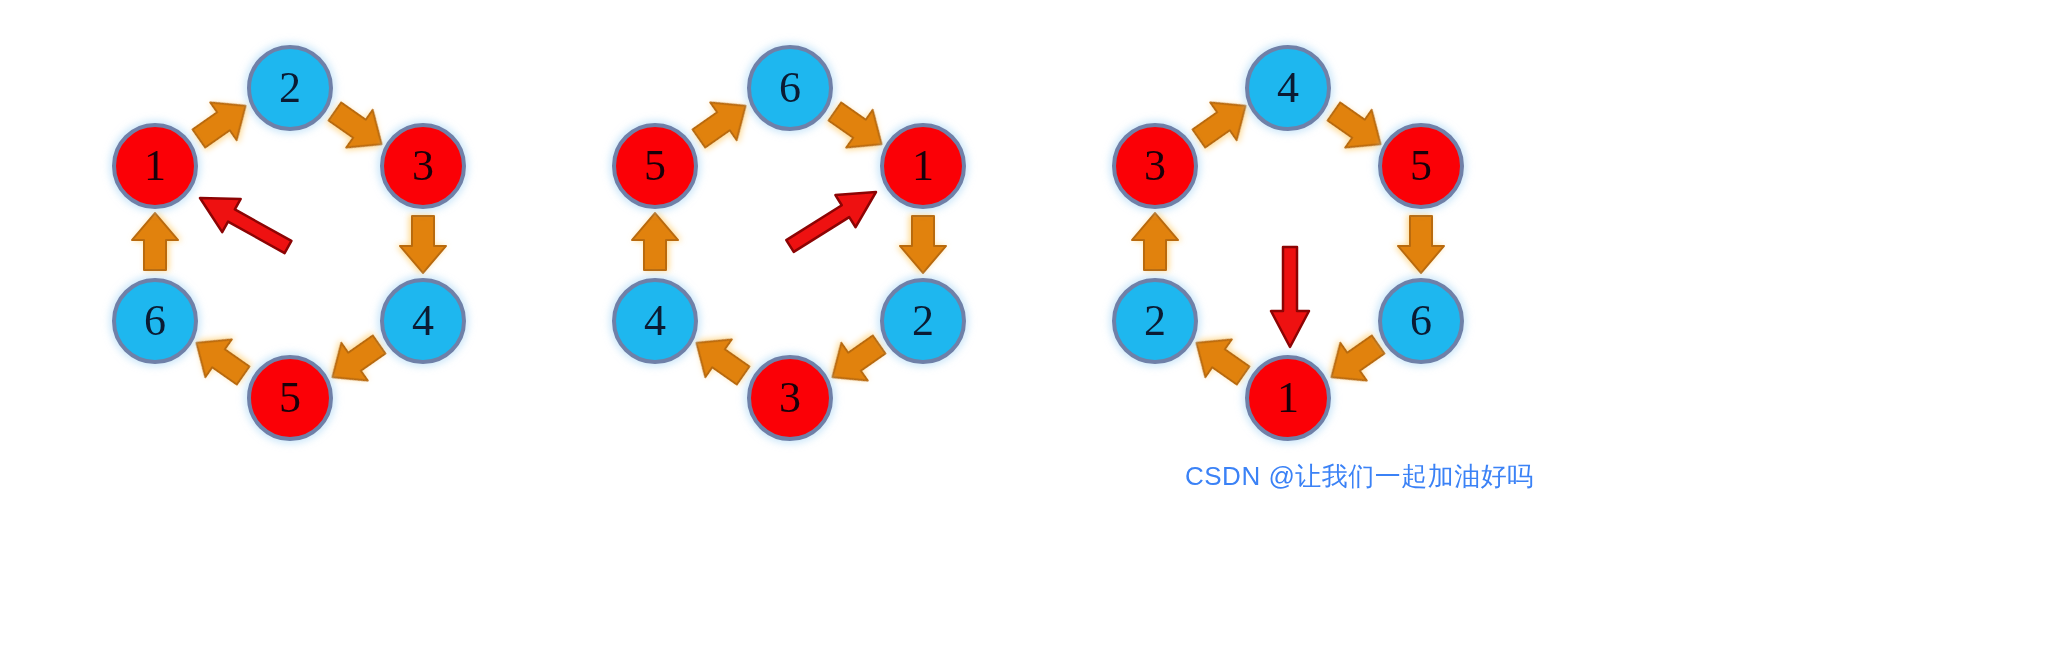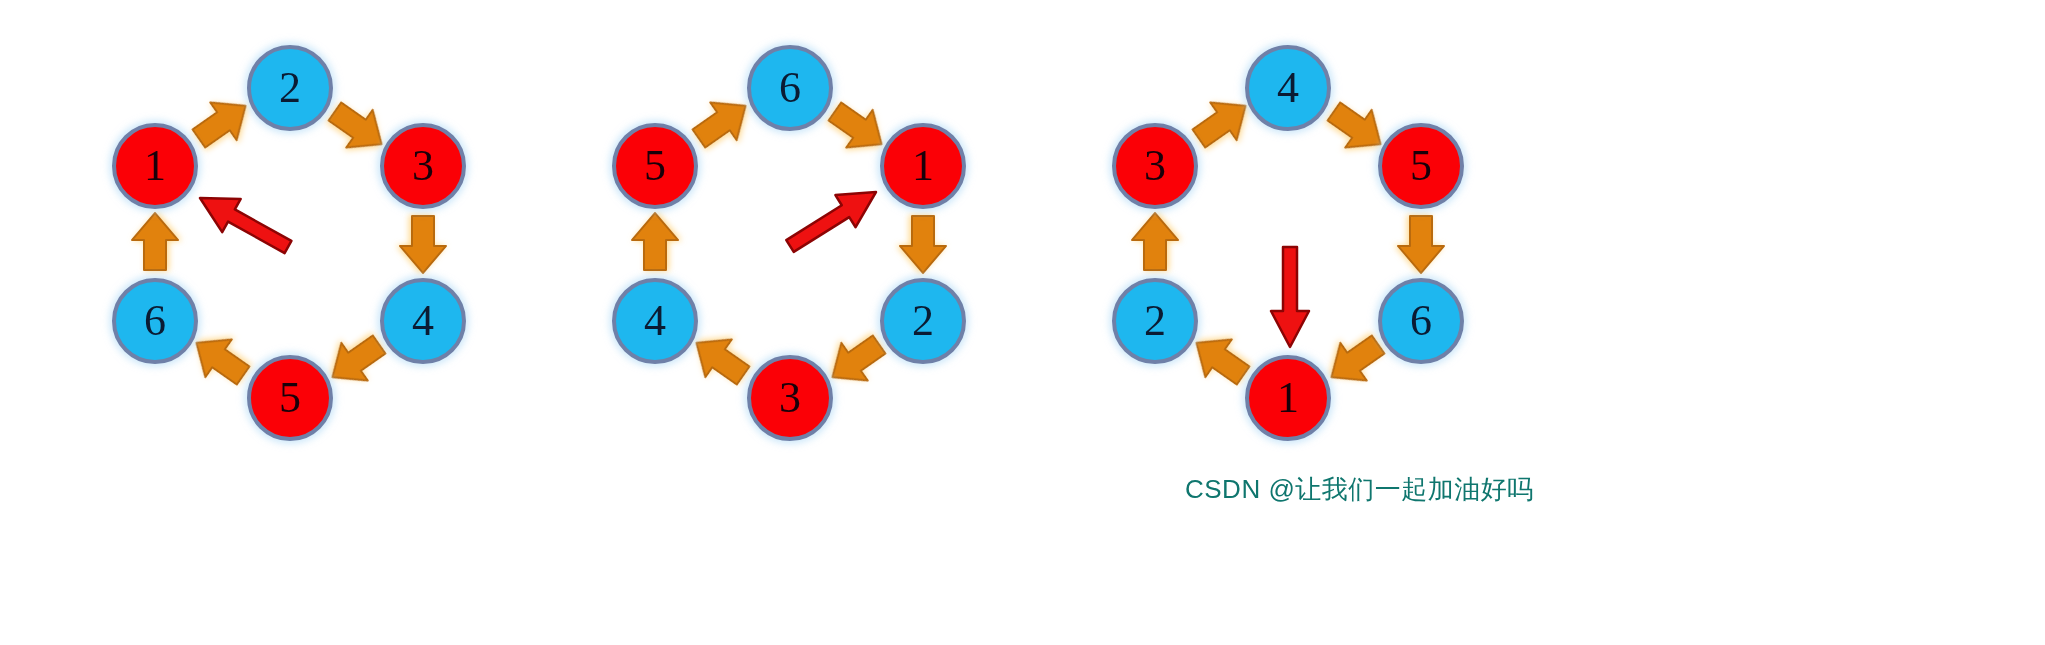--- a/index.html
+++ b/index.html
@@ -188,14 +188,14 @@
       <div class="node blue" style="left: 1421px; top: 321px; pointer-events: auto;">
         <span>6</span>
       </div>
       <div class="node red" style="left: 1288px; top: 398px; pointer-events: auto;">
         <span>1</span>
       </div>
       <div class="node blue" style="left: 1155px; top: 321px; pointer-events: auto;">
         <span>2</span>
       </div>
     </div>
-    <div class="watermark" style="left: 1185px; top: 472px; color: #0f766e;">CSDN @让我们一起加油好吗</div>
+    <div class="watermark" style="left: 1185px; top: 459px; color: #3b82f6;">CSDN @让我们一起加油好吗</div>
   </div>
 
 </body></html>

